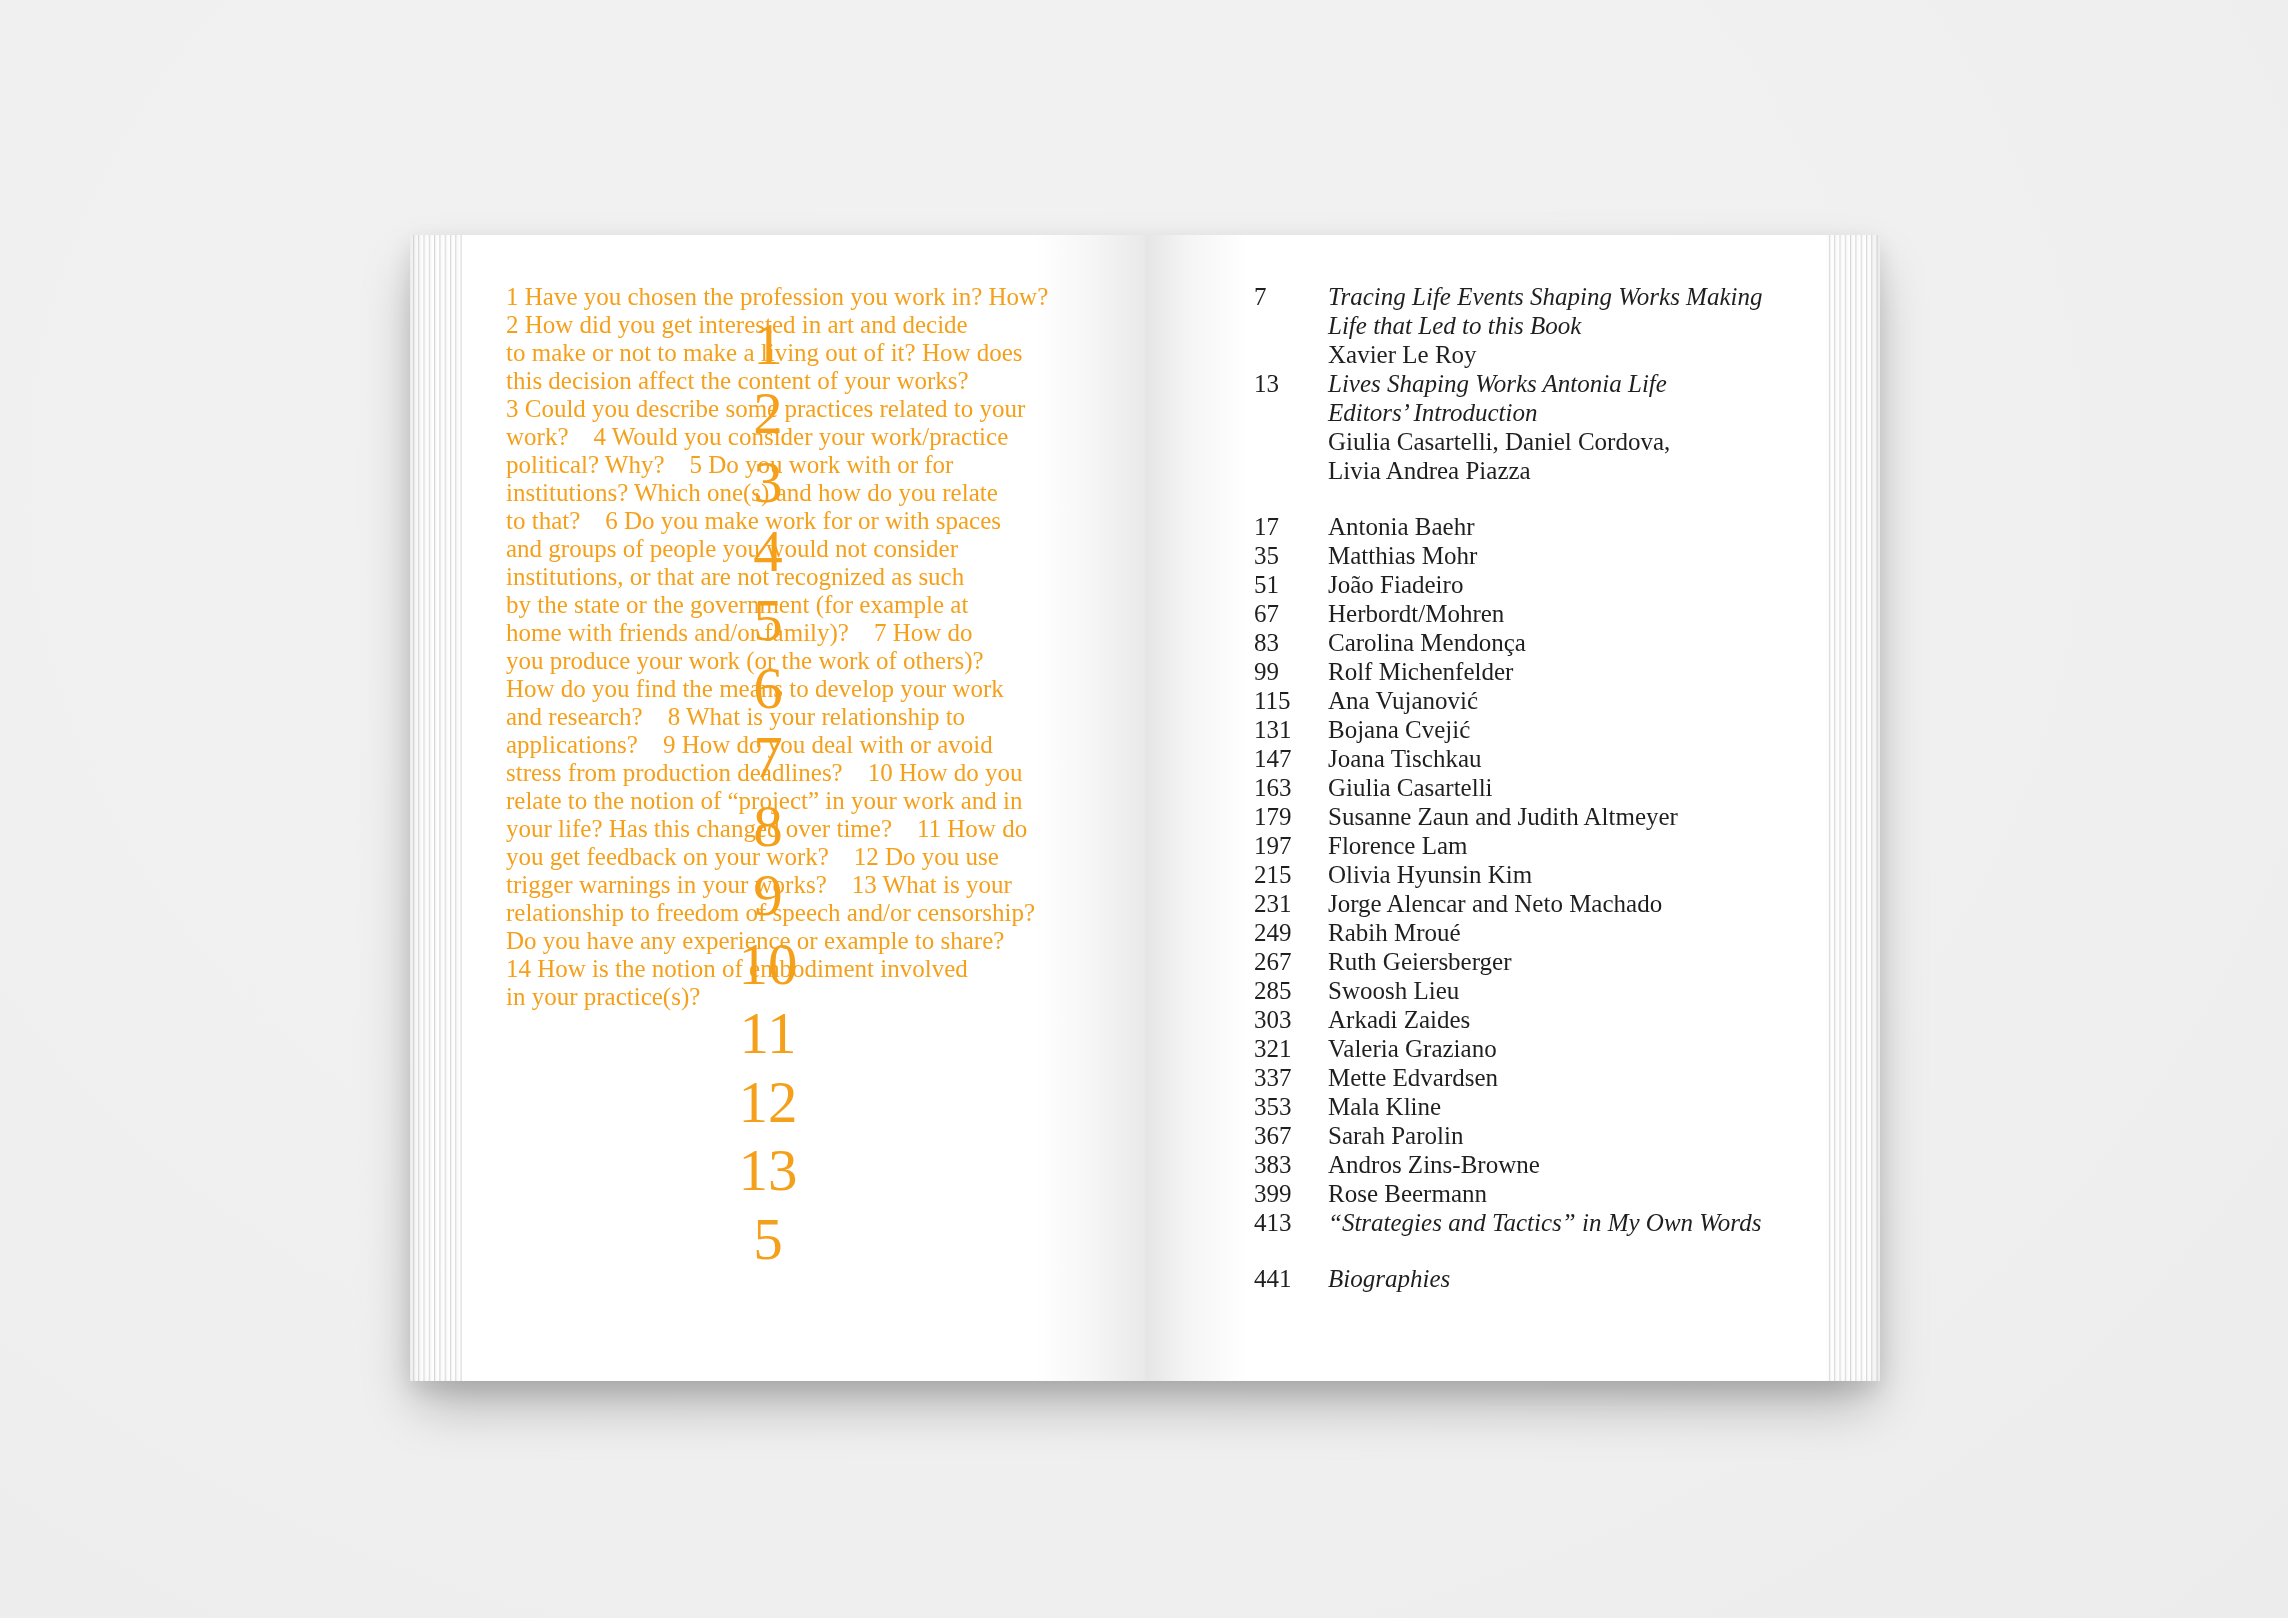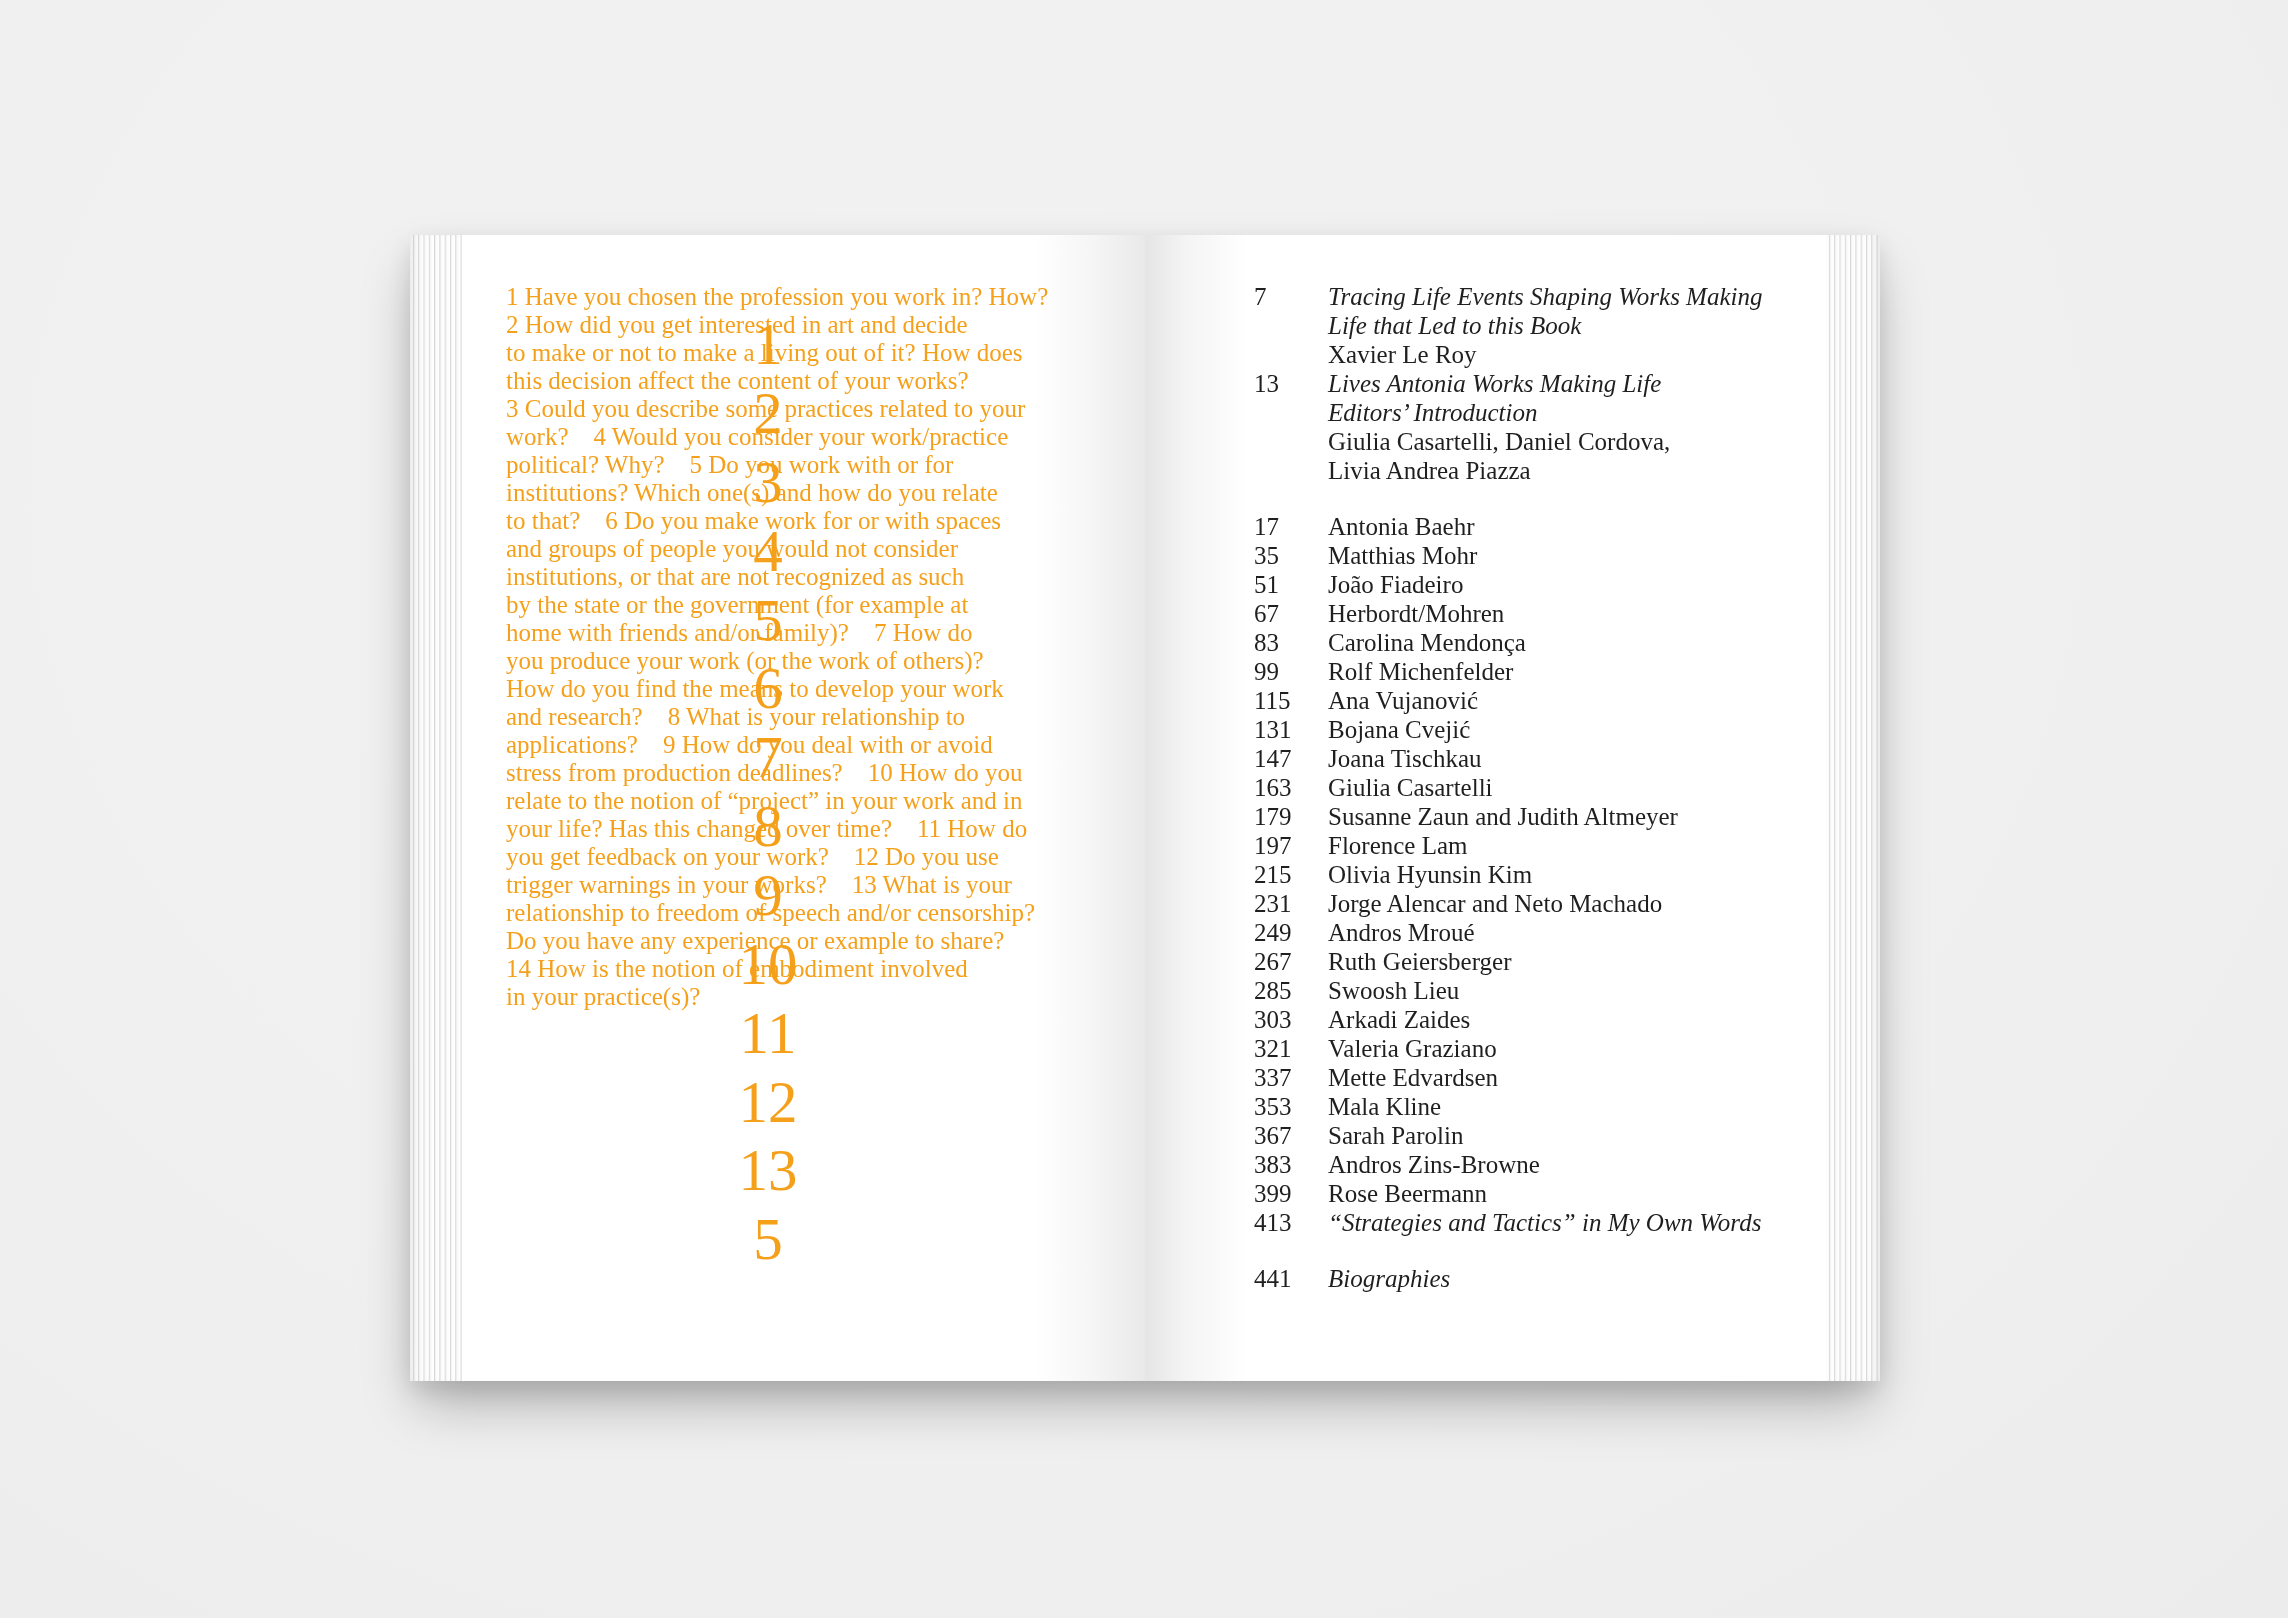--- a/index.html
+++ b/index.html
@@ -104,40 +104,40 @@
         </div>
       <div class="gutter-left"></div>
     </div>
 
     <div class="page right">
       <div class="gutter-right"></div>
       <div class="toc">
           <div class="trow"><span class="tnum">7</span><span class="ttext it">Tracing Life Events Shaping Works Making</span></div>
           <div class="trow"><span class="tnum"></span><span class="ttext it">Life that Led to this Book</span></div>
           <div class="trow"><span class="tnum"></span><span class="ttext">Xavier Le Roy</span></div>
-          <div class="trow"><span class="tnum">13</span><span class="ttext it">Lives Antonia Works Making Life</span></div>
+          <div class="trow"><span class="tnum">13</span><span class="ttext it">Lives Shaping Works Antonia Life</span></div>
           <div class="trow"><span class="tnum"></span><span class="ttext it">Editors’ Introduction</span></div>
           <div class="trow"><span class="tnum"></span><span class="ttext">Giulia Casartelli, Daniel Cordova,</span></div>
           <div class="trow"><span class="tnum"></span><span class="ttext">Livia Andrea Piazza</span></div>
           <div class="spacer"></div>
           <div class="trow"><span class="tnum">17</span><span class="ttext">Antonia Baehr</span></div>
           <div class="trow"><span class="tnum">35</span><span class="ttext">Matthias Mohr</span></div>
           <div class="trow"><span class="tnum">51</span><span class="ttext">João Fiadeiro</span></div>
           <div class="trow"><span class="tnum">67</span><span class="ttext">Herbordt/Mohren</span></div>
           <div class="trow"><span class="tnum">83</span><span class="ttext">Carolina Mendonça</span></div>
           <div class="trow"><span class="tnum">99</span><span class="ttext">Rolf Michenfelder</span></div>
           <div class="trow"><span class="tnum">115</span><span class="ttext">Ana Vujanović</span></div>
           <div class="trow"><span class="tnum">131</span><span class="ttext">Bojana Cvejić</span></div>
           <div class="trow"><span class="tnum">147</span><span class="ttext">Joana Tischkau</span></div>
           <div class="trow"><span class="tnum">163</span><span class="ttext">Giulia Casartelli</span></div>
           <div class="trow"><span class="tnum">179</span><span class="ttext">Susanne Zaun and Judith Altmeyer</span></div>
           <div class="trow"><span class="tnum">197</span><span class="ttext">Florence Lam</span></div>
           <div class="trow"><span class="tnum">215</span><span class="ttext">Olivia Hyunsin Kim</span></div>
           <div class="trow"><span class="tnum">231</span><span class="ttext">Jorge Alencar and Neto Machado</span></div>
-          <div class="trow"><span class="tnum">249</span><span class="ttext">Andros Mroué</span></div>
+          <div class="trow"><span class="tnum">249</span><span class="ttext">Rabih Mroué</span></div>
           <div class="trow"><span class="tnum">267</span><span class="ttext">Ruth Geiersberger</span></div>
           <div class="trow"><span class="tnum">285</span><span class="ttext">Swoosh Lieu</span></div>
           <div class="trow"><span class="tnum">303</span><span class="ttext">Arkadi Zaides</span></div>
           <div class="trow"><span class="tnum">321</span><span class="ttext">Valeria Graziano</span></div>
           <div class="trow"><span class="tnum">337</span><span class="ttext">Mette Edvardsen</span></div>
           <div class="trow"><span class="tnum">353</span><span class="ttext">Mala Kline</span></div>
           <div class="trow"><span class="tnum">367</span><span class="ttext">Sarah Parolin</span></div>
           <div class="trow"><span class="tnum">383</span><span class="ttext">Andros Zins-Browne</span></div>
           <div class="trow"><span class="tnum">399</span><span class="ttext">Rose Beermann</span></div>
           <div class="trow"><span class="tnum">413</span><span class="ttext it">“Strategies and Tactics” in My Own Words</span></div>

